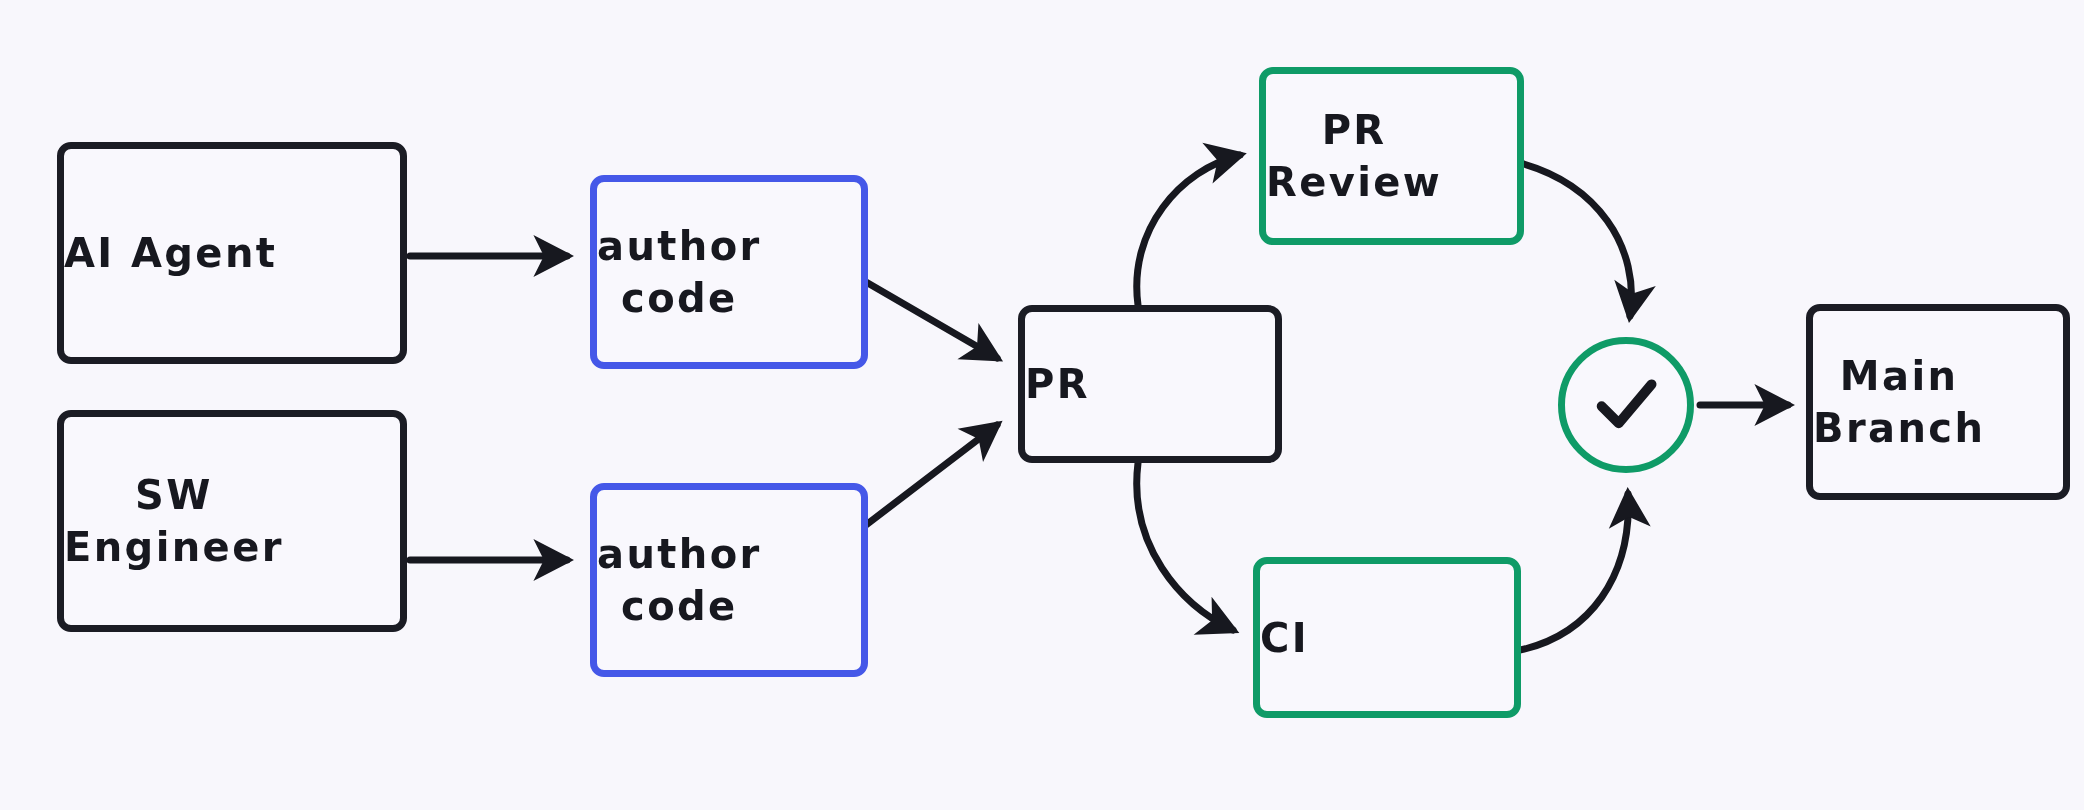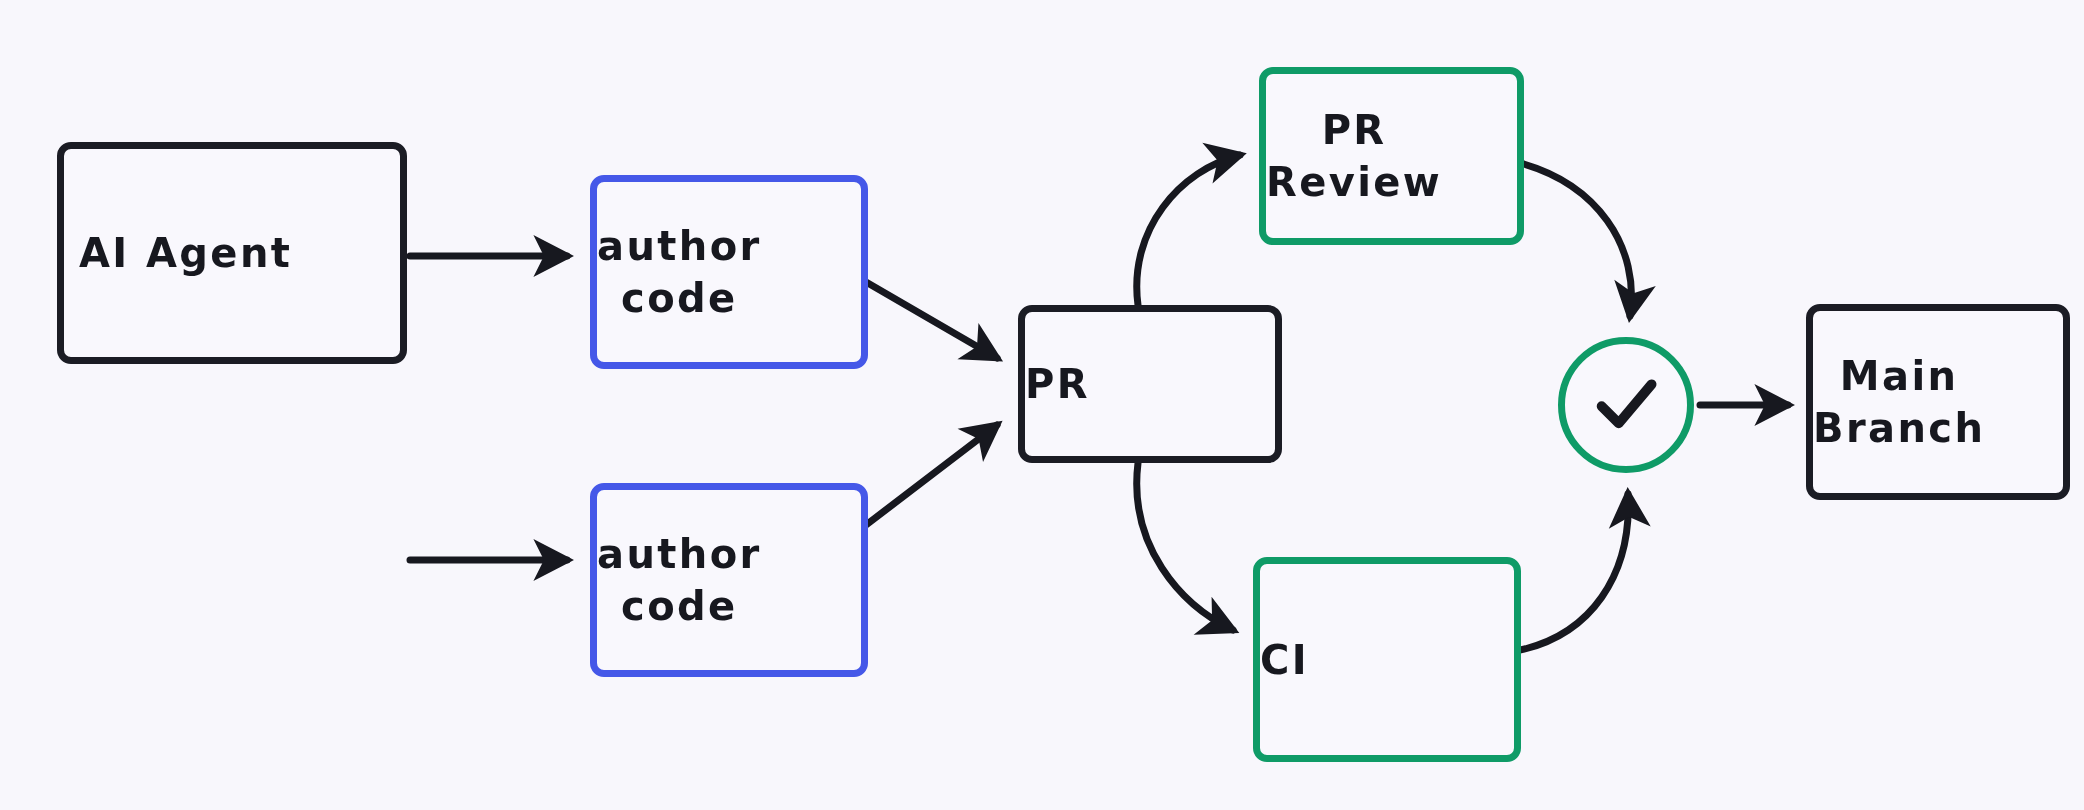--- a/index.html
+++ b/index.html
@@ -86,44 +86,48 @@
         <path d="M 866 525 L 997 425" marker-end="url(#arrowhead)"></path>
         <path d="M 1138 305 C 1128 230 1180 170 1240 155" marker-end="url(#arrowhead)"></path>
         <path d="M 1138 463 C 1128 545 1180 605 1233 630" marker-end="url(#arrowhead)"></path>
         <path d="M 1508 160 C 1600 180 1640 250 1630 316" marker-end="url(#arrowhead)"></path>
         <path d="M 1505 653 C 1595 640 1632 570 1628 494" marker-end="url(#arrowhead)"></path>
         <path d="M 1700 405 L 1788 405" marker-end="url(#arrowhead)"></path>
       </g>
   </svg>
 
   <div class="node rect-dark" style="left:57px;top:142px;width:350px;height:222px;">
-    <span class="node-label" style="font-size:40px;margin-left:15px;">AI Agent</span>
+    <span class="node-label" style="font-size:40px;">AI Agent</span>
   </div>
 
+  <div class="node rect-dark" style="left:57px;top:410px;width:350px;height:222px;">
+    <span class="node-label" style="font-size:40px;">SW
+Engineer</span>
+  </div>
 
   <div class="node rect-blue" style="left:590px;top:155px;width:278px;height:194px;">
     <span class="node-label" style="font-size:40px;">author
 code</span>
   </div>
 
   <div class="node rect-blue" style="left:590px;top:463px;width:278px;height:194px;">
     <span class="node-label" style="font-size:40px;">author
 code</span>
   </div>
 
   <div class="node rect-dark" style="left:1018px;top:305px;width:264px;height:158px;">
     <span class="node-label" style="font-size:40px;">PR</span>
   </div>
 
   <div class="node rect-green" style="left:1259px;top:67px;width:265px;height:178px;">
     <span class="node-label" style="font-size:40px;">PR
 Review</span>
   </div>
 
-  <div class="node rect-green" style="left:1253px;top:557px;width:268px;height:205px;">
+  <div class="node rect-green" style="left:1253px;top:557px;width:268px;height:161px;">
     <span class="node-label" style="font-size:40px;">CI</span>
   </div>
 
   <div class="node circle-green" style="left:1558px;top:337px;width:136px;height:136px;">
     <svg class="check-glyph" viewBox="0 0 100 100" xmlns="http://www.w3.org/2000/svg">
       <path d="M 30 51 L 44 65 L 71 33" fill="none" stroke="#17181f" stroke-width="8" stroke-linecap="round" stroke-linejoin="round"></path>
     </svg>
   </div>
 
   <div class="node rect-dark" style="left:1806px;top:304px;width:264px;height:196px;">

